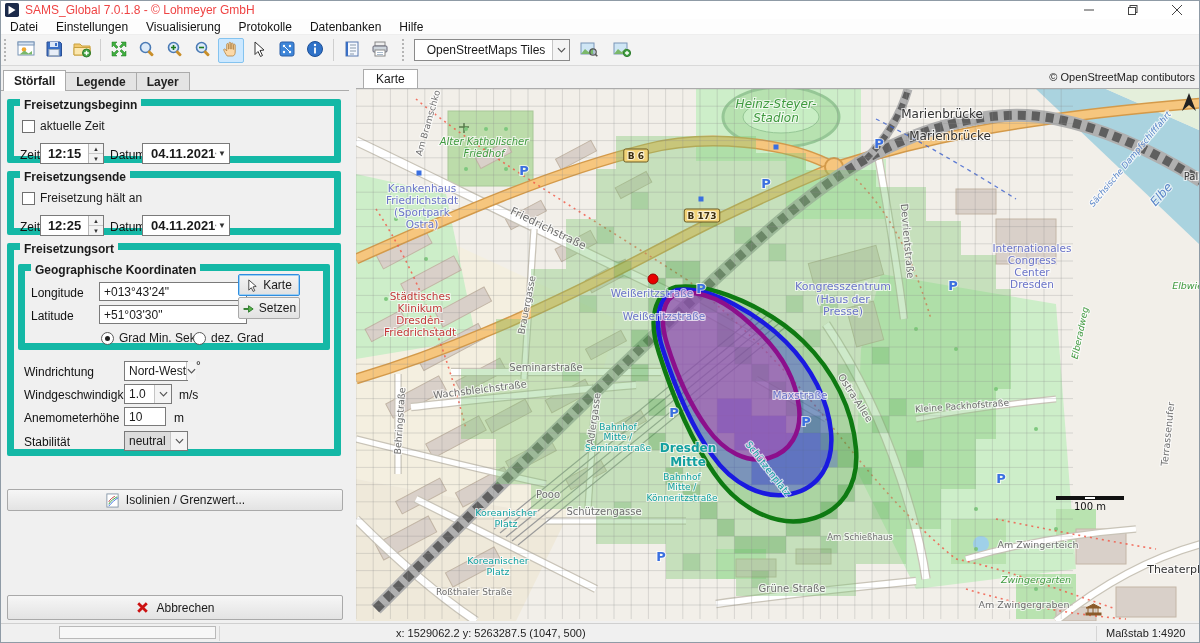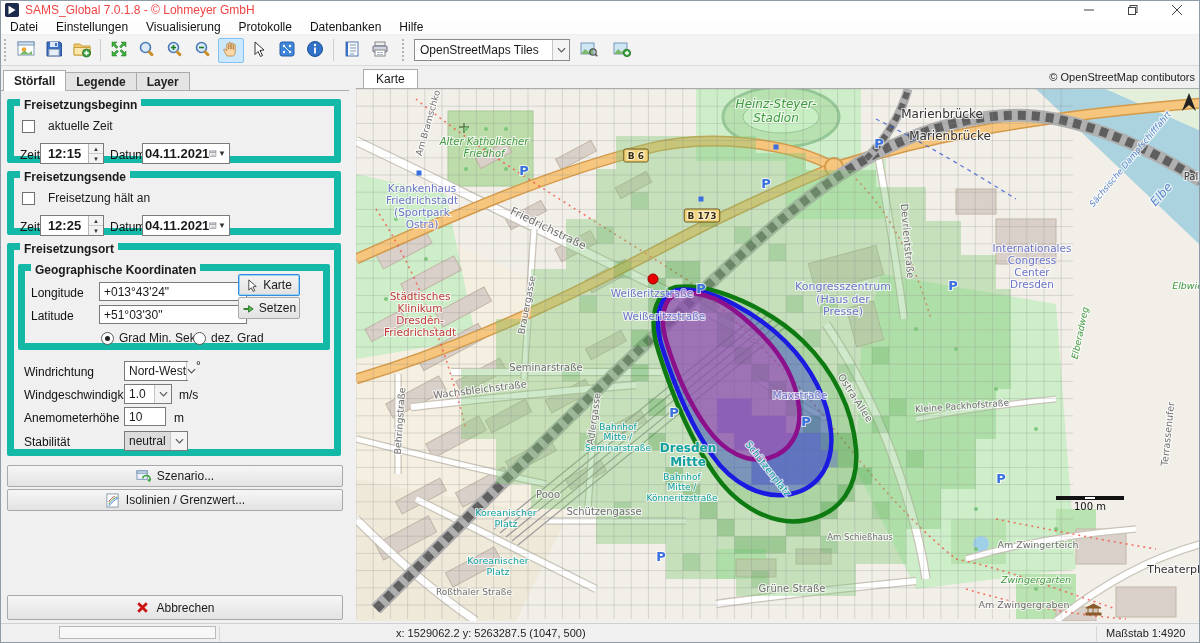--- a/index.html
+++ b/index.html
@@ -10,48 +10,48 @@
   
   #titlebar{position:absolute;left:0;top:0;width:100%;height:18px;background:#ffffff;display:flex;align-items:center;}
   #titlebar .appicon{width:14px;height:14px;margin:0 6px 0 4px;}
   #titlebar .title{font-size:12px;color:#ef4444;}
   .wincontrols{position:absolute;right:0;top:0;height:18px;display:flex;}
   .winbtn{width:44px;height:18px;display:flex;align-items:center;justify-content:center;color:#444;font-size:11px;}
   
   #menubar{position:absolute;left:0;top:18px;width:100%;height:16px;background:#fdfdfd;display:flex;align-items:center;border-bottom:1px solid #eee;}
   .menu-item{padding:0 9px;font-size:12px;color:#111;}
   
-  #toolbar{position:absolute;left:0;top:34px;width:100%;height:31px;background:#f3f3f3;border-bottom:1px solid #d9d9d9;display:flex;align-items:center;}
+  #toolbar{position:absolute;left:0;top:34px;width:100%;height:31px;background:#f3f3f3;border-bottom:1px solid #d9d9d9;display:flex;align-items:center;text-align:center;}
   .grip{width:5px;height:22px;border-left:2px dotted #b5b5b5;margin:0 3px;}
   .tbtn{width:26px;height:25px;margin:0 1px;border:1px solid transparent;border-radius:2px;display:flex;align-items:center;justify-content:center;}
   .tbtn svg{width:18px;height:18px;}
   .tbtn.active{background:#cce8ff;border-color:#84c3ef;}
   .tsep{width:1px;height:22px;background:#cfcfcf;margin:0 4px;}
   .tiles-combo{width:156px;height:22px;background:#fff;border:1px solid #8a8a8a;display:flex;align-items:center;margin-left:4px;}
   .tiles-combo .val{flex:1;padding-left:5px;font-size:12px;white-space:nowrap;overflow:hidden;}
   .combo-btn{width:17px;height:100%;border-left:1px solid #c5c5c5;display:flex;align-items:center;justify-content:center;background:#f4f4f4;}
   
   #leftpanel{position:absolute;left:0;top:65px;width:350px;height:560px;background:#f0f0f0;}
   .tabrow{position:absolute;left:2px;top:6px;height:19px;display:flex;}
   .tab{padding:2px 10px 0 10px;font-weight:bold;font-size:12px;border:1px solid #ababab;border-bottom:none;background:#e4e4e4;color:#222;margin-right:-1px;}
   .tab.active{background:#fff;position:relative;z-index:2;padding-top:3px;margin-top:-2px;}
   .tabline{position:absolute;left:0;top:24px;width:348px;height:1px;background:#ababab;}
   #panelbody{position:absolute;left:0;top:25px;width:348px;height:535px;}
   .grp{position:absolute;left:6px;right:8px;border:7px solid #14b8a6;border-radius:2px;}
   .gtitle{position:absolute;top:-8px;left:6px;background:#f0f0f0;padding:0 4px;font-weight:bold;font-size:12px;}
-  .cbrow{position:absolute;display:flex;align-items:center;gap:13px;font-size:12px;}
+  .cbrow{position:absolute;display:flex;align-items:center;gap:5px;font-size:12px;}
   .cbox{width:13px;height:13px;background:#fff;border:1px solid #707070;}
   .flabel{position:absolute;font-size:12px;color:#111;}
   .spinner{position:absolute;height:21px;width:64px;border:1px solid #7a7a7a;background:#fff;display:flex;}
   .spinner .sval{flex:1;font-weight:bold;font-size:13px;display:flex;align-items:center;justify-content:center;}
   .spincol{width:15px;border-left:1px solid #b9b9b9;display:flex;flex-direction:column;}
   .spincol div{flex:1;font-size:6px;display:flex;align-items:center;justify-content:center;background:#f3f3f3;color:#333;}
   .spincol div:first-child{border-bottom:1px solid #c9c9c9;}
   .datebox{position:absolute;height:21px;width:88px;border:1px solid #7a7a7a;background:#fff;display:flex;align-items:center;}
-  .datebox .dval{flex:1;font-weight:bold;font-size:13px;padding-left:2px;white-space:nowrap;}
+  .datebox .dval{flex:1;font-weight:bold;font-size:13px;padding-left:8px;white-space:nowrap;}
   .datebox svg{width:13px;height:13px;}
   .datebox .darr{font-size:8px;color:#333;padding:0 3px 0 1px;}
   .tinput{position:absolute;height:19px;border:1px solid #7a7a7a;background:#fff;font-size:12px;padding:1px 4px;display:flex;align-items:center;}
   .sidebtn{position:absolute;width:62px;height:22px;border:1px solid #a9a9a9;background:linear-gradient(#f4f4f4,#e2e2e2);border-radius:2px;display:flex;align-items:center;justify-content:center;gap:4px;font-size:12px;}
   .sidebtn.focus{border:1px solid #2f8ee0;box-shadow:0 0 0 1px #9ccef2 inset;}
   .sidebtn svg{width:13px;height:13px;}
   .radio{width:13px;height:13px;border:1px solid #5a5a5a;border-radius:50%;background:#fff;position:relative;}
   .radio.sel::after{content:"";position:absolute;left:3px;top:3px;width:5px;height:5px;border-radius:50%;background:#222;}
   .radrow{position:absolute;display:flex;align-items:center;gap:5px;font-size:12px;}
   .combo{position:absolute;height:20px;border:1px solid #7a7a7a;background:#fff;display:flex;align-items:center;}
@@ -370,29 +370,20 @@
         <div class="combo gray" style="left:110px;top:181px;width:64px;">
           <span class="cval">neutral</span>
           <span class="combo-btn">
               <svg width="9" height="6" viewBox="0 0 10 6">
                 <path d="M1 1 l4 4 4 -4" stroke="#555" fill="none" stroke-width="1.3"></path>
               </svg>
             </span>
         </div>
       </div>
 
-      <div class="bigbtn" style="top:374px;">
-        <svg viewBox="0 0 16 16">
-            <rect x="1" y="2" width="11" height="9" fill="#eef4fb" stroke="#7a96b8"></rect>
-            <rect x="1" y="2" width="11" height="2.5" fill="#cfe0f1" stroke="#7a96b8"></rect>
-            <path d="M7 10 a4 4 0 1 1 8 2" fill="none" stroke="#3aa03a" stroke-width="1.6"></path>
-            <path d="M15.8 10 l-1 4 -3 -2.4 z" fill="#3aa03a"></path>
-          </svg>
-        <span>Szenario...</span>
-      </div>
       <div class="bigbtn" style="top:398px;">
         <svg viewBox="0 0 16 16">
             <rect x="2" y="1" width="12" height="14" fill="#fff" stroke="#8899aa"></rect>
             <path d="M4 12 c2 -4 6 -6 9 -8" stroke="#3aa03a" fill="none"></path>
             <path d="M4 14 c3 -4 7 -7 10 -9" stroke="#3a6fe0" fill="none"></path>
             <path d="M4 9.5 c1.5 -3 4 -4.5 6.5 -6" stroke="#c04040" fill="none"></path>
           </svg>
         <span>Isolinien / Grenzwert...</span>
       </div>
 

